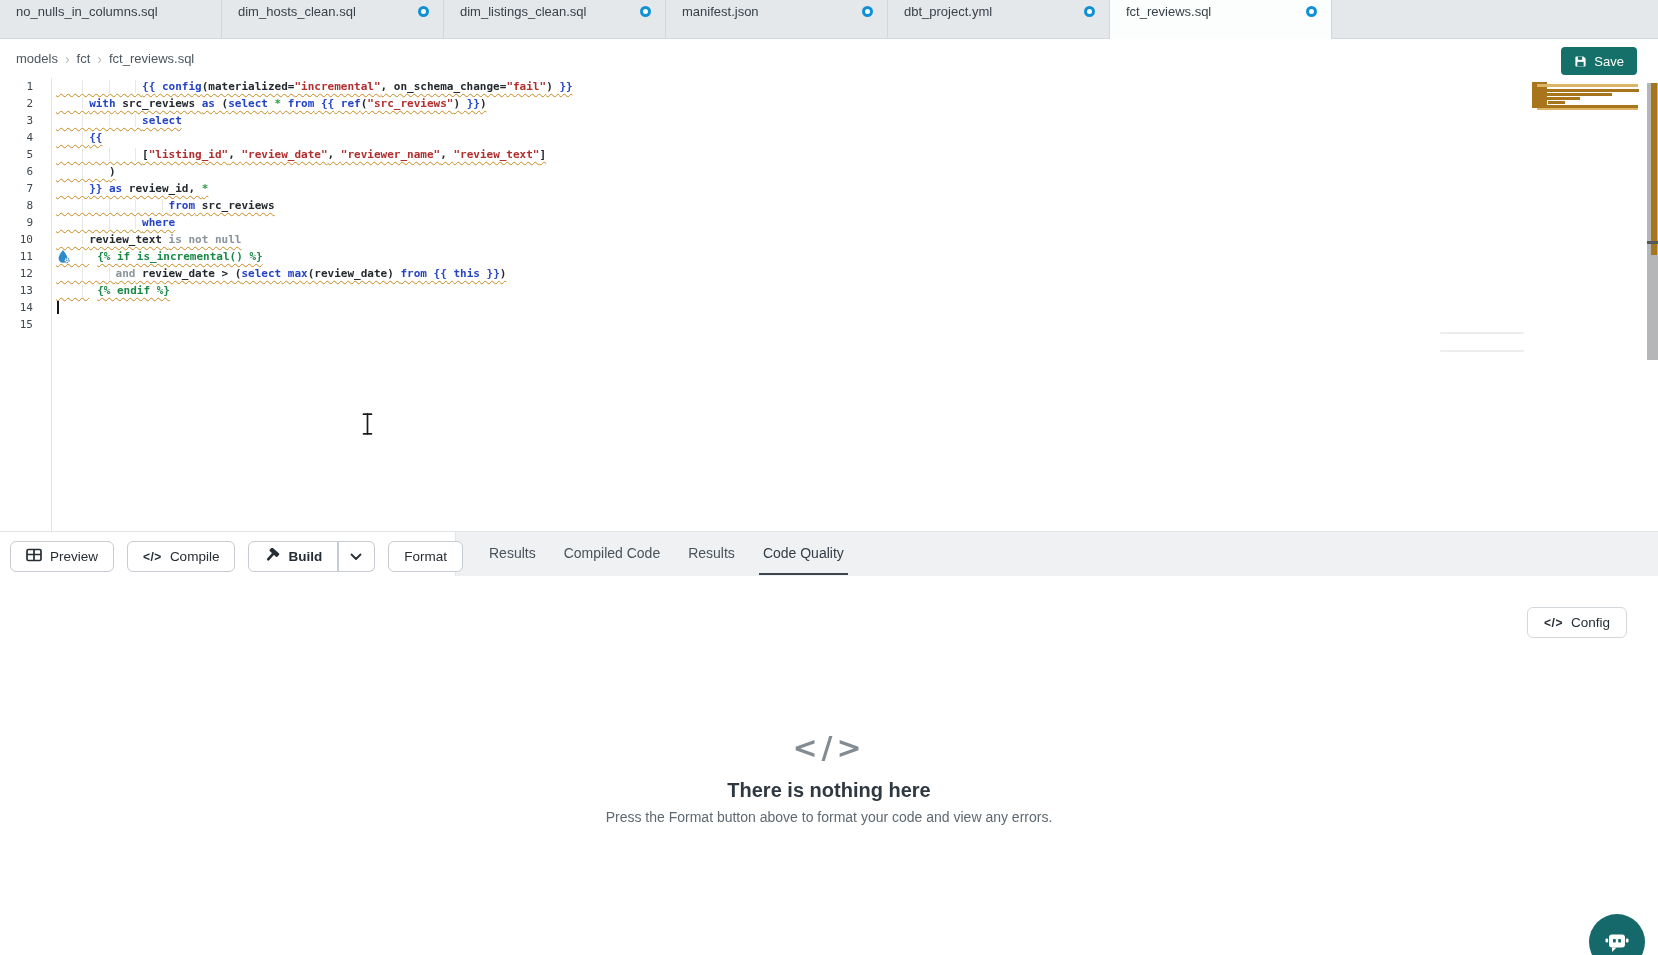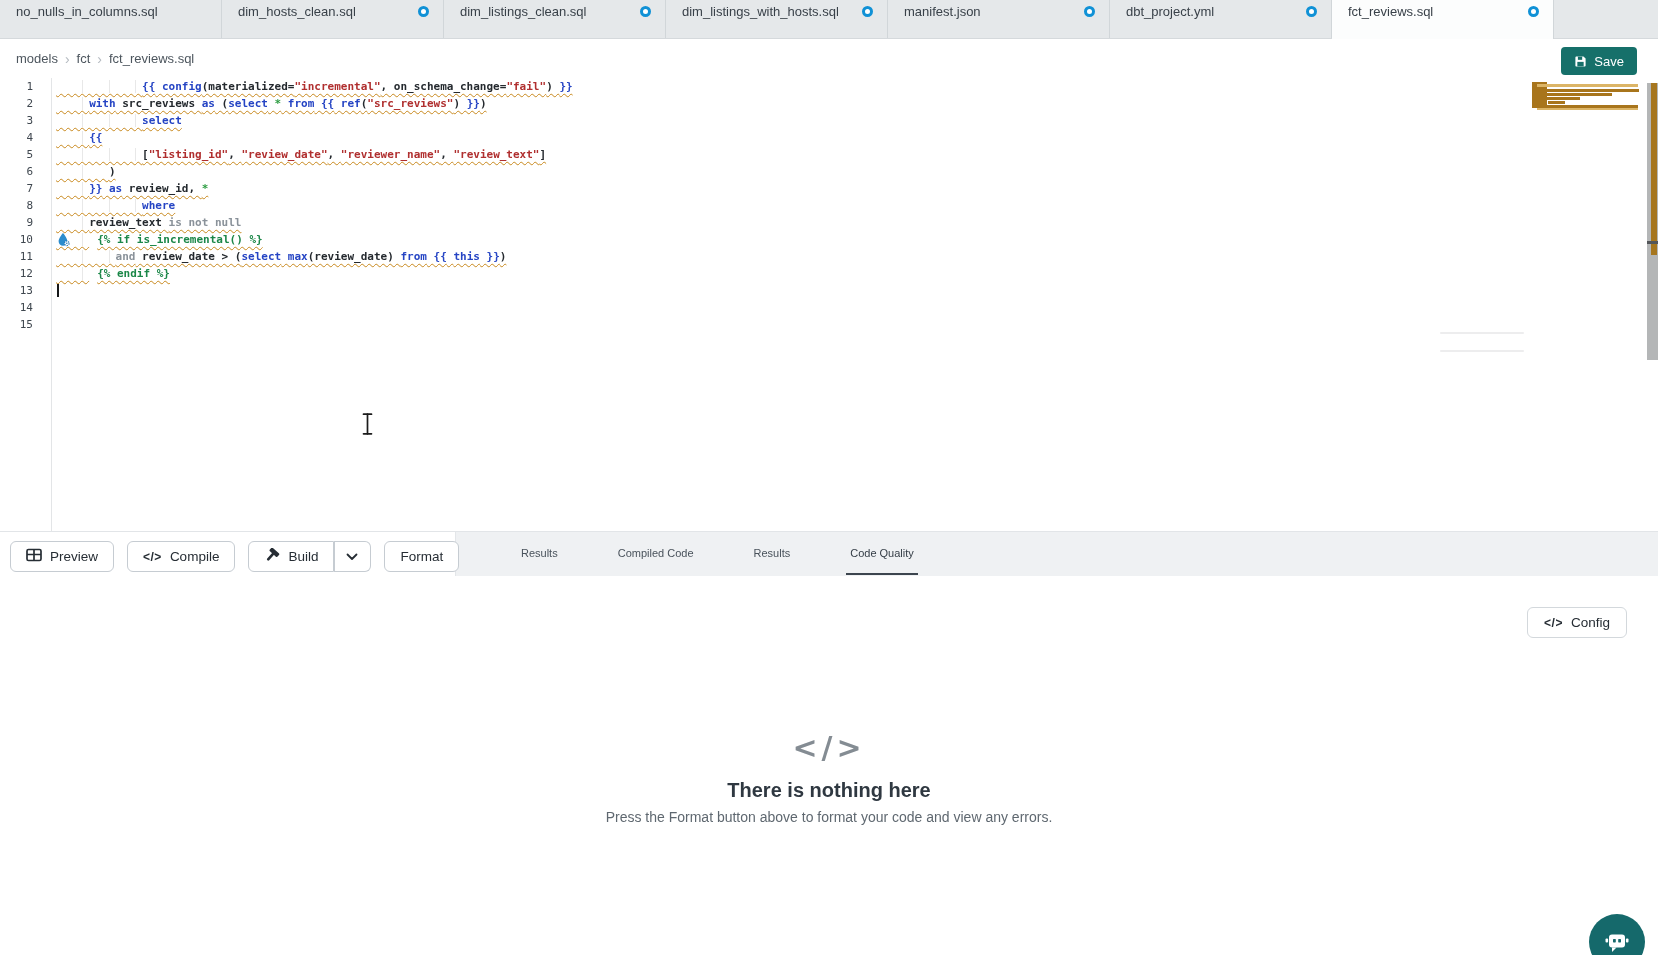--- a/index.html
+++ b/index.html
@@ -55,27 +55,27 @@
 
   .ibeam { position:absolute; left:360px; top:412px; z-index:5; }
 
   
   .paneltop { position:absolute; top:531px; left:0; right:0; height:45px; border-top:1px solid #e2e5e8; background:#fff; }
   .tabstrip { position:absolute; left:455px; right:0; top:532px; height:44px; background:#eff1f3; border-left:1px solid #e3e6e9; }
   .toolbtns { position:absolute; left:10px; top:541px; display:flex; gap:13px; }
   .tbtn { height:31px; padding:0 15px; border:1px solid #c6ccd2; border-radius:6px; background:#fff;
           font-size:13.5px; font-family:inherit; color:#262d34; display:flex; align-items:center; gap:8px; cursor:pointer;justify-content:center; }
   .btngroup { display:flex; }
-  .btngroup .tbtn.main { border-radius:6px 0 0 6px; }
+  .btngroup .tbtn.main { border-radius:6px 0 0 6px;font-weight:bold; }
   .btngroup .tbtn.chev { border-radius:0 6px 6px 0; border-left:none; padding:0 12px; position:relative; }
   .btngroup .tbtn.chev::before { content:""; position:absolute; left:0; top:0; bottom:0; width:1px; background:#c6ccd2; }
   .codeglyph { font-weight:700; font-size:12px; letter-spacing:0.5px; color:#262d34; }
 
   .ptabs { position:absolute; left:489px; top:532px; height:44px; display:flex; gap:28px; }
-  .ptab { position:relative; line-height:42px; font-size:11px; color:#49525b; cursor:pointer; white-space:nowrap;margin-left:32px; }
+  .ptab { position:relative; line-height:42px; font-size:14px; color:#49525b; cursor:pointer; white-space:nowrap; }
   .ptab.active { color:#343d46; }
   .ptab.active::after { content:""; position:absolute; left:-4px; right:-4px; bottom:1px; height:2.5px; background:#3c454e; }
 
   
   .configbtn { position:absolute; right:31px; top:607px; height:31px; padding:0 16px; border:1px solid #d3d8dc;
                border-radius:6px; background:#fff; font-size:13.5px; font-family:inherit; color:#262d34;
                display:flex; align-items:center; gap:8px; cursor:pointer; }
   .empty { position:absolute; left:0; right:0; top:730px; text-align:center; }
   .empty-icon { font-family:"DejaVu Sans", sans-serif; font-weight:700; font-size:30px; letter-spacing:4px; color:#848c93; }
   .empty-title { margin-top:14px; font-size:20px; font-weight:700; color:#2f3841; }
@@ -92,24 +92,20 @@
   <div class="tabbar" id="tabbar">
       <div class="ftab">
         <span class="flabel">no_nulls_in_columns.sql</span>
       </div>
       <div class="ftab">
         <span class="flabel">dim_hosts_clean.sql</span>
         <span class="dirty-dot"></span>
       </div>
       <div class="ftab">
         <span class="flabel">dim_listings_clean.sql</span>
-        <span class="dirty-dot"></span>
-      </div>
-      <div class="ftab">
-        <span class="flabel">dim_listings_with_hosts.sql</span>
         <span class="dirty-dot"></span>
       </div>
       <div class="ftab">
         <span class="flabel">manifest.json</span>
         <span class="dirty-dot"></span>
       </div>
       <div class="ftab">
         <span class="flabel">dbt_project.yml</span>
         <span class="dirty-dot"></span>
       </div>
@@ -159,20 +155,21 @@
         <div class="gnum">15</div>
       </div>
     <div class="codearea" id="codearea">
         <div class="line sq"><span class="lt"><span class="tok-w">             </span><span class="tok-k">{{</span><span class="tok-d"> </span><span class="tok-k">config</span><span class="tok-d">(materialized=</span><span class="tok-s">"incremental"</span><span class="tok-d">, on_schema_change=</span><span class="tok-s">"fail"</span><span class="tok-d">) </span><span class="tok-k">}}</span></span></div>
         <div class="line sq"><span class="lt"><span class="tok-w">     </span><span class="tok-k">with</span><span class="tok-d"> src_reviews </span><span class="tok-k">as</span><span class="tok-d"> (</span><span class="tok-k">select</span><span class="tok-d"> </span><span class="tok-o">*</span><span class="tok-d"> </span><span class="tok-k">from</span><span class="tok-d"> </span><span class="tok-k">{{</span><span class="tok-d"> </span><span class="tok-k">ref</span><span class="tok-d">(</span><span class="tok-s">"src_reviews"</span><span class="tok-d">) </span><span class="tok-k">}}</span><span class="tok-d">)</span></span></div>
         <div class="line sq"><span class="lt"><span class="tok-w">             </span><span class="tok-k">select</span></span></div>
         <div class="line sq"><span class="lt"><span class="tok-w">     </span><span class="tok-k">{{</span></span></div>
         <div class="line sq"><span class="lt"><span class="tok-w">             </span><span class="tok-d">[</span><span class="tok-s">"listing_id"</span><span class="tok-d">, </span><span class="tok-s">"review_date"</span><span class="tok-d">, </span><span class="tok-s">"reviewer_name"</span><span class="tok-d">, </span><span class="tok-s">"review_text"</span><span class="tok-d">]</span></span></div>
         <div class="line sq"><span class="lt"><span class="tok-w">        </span><span class="tok-d">)</span></span></div>
         <div class="line sq"><span class="lt"><span class="tok-w">     </span><span class="tok-k">}}</span><span class="tok-d"> </span><span class="tok-k">as</span><span class="tok-d"> review_id, </span><span class="tok-o">*</span></span></div>
+        <div class="line sq"><span class="lt"><span class="tok-w">                 </span><span class="tok-k">from</span><span class="tok-d"> src_reviews</span></span></div>
         <div class="line sq"><span class="lt"><span class="tok-w">             </span><span class="tok-k">where</span></span></div>
         <div class="line sq"><span class="lt"><span class="tok-w">     </span><span class="tok-d">review_text </span><span class="tok-g">is not null</span></span></div>
         <div class="line sq"><span class="lt"><span class="tok-w">     </span><span class="tok-j">{% if is_incremental() %}</span></span><span class="lmark"><svg width="15" height="15" viewBox="0 0 15 15">
               <path d="M7 1C7 1 2.6 6.3 2.6 9.3a4.4 4.4 0 0 0 8.8 0C11.4 6.3 7 1 7 1z" fill="#2b8ccd"></path>
               <circle cx="10.8" cy="11.3" r="2.3" fill="#fff" stroke="#2779b8" stroke-width="1.2" stroke-dasharray="1.3 0.9"></circle>
               <circle cx="10.8" cy="11.3" r="0.8" fill="#2779b8"></circle>
             </svg></span></div>
         <div class="line sq"><span class="lt"><span class="tok-w">         </span><span class="tok-g">and</span><span class="tok-d"> review_date &gt; (</span><span class="tok-k">select</span><span class="tok-d"> </span><span class="tok-k">max</span><span class="tok-d">(review_date) </span><span class="tok-k">from</span><span class="tok-d"> </span><span class="tok-k">{{</span><span class="tok-d"> </span><span class="tok-k">this</span><span class="tok-d"> </span><span class="tok-k">}}</span><span class="tok-d">)</span></span></div>
         <div class="line sq"><span class="lt"><span class="tok-w">     </span><span class="tok-j">{% endif %}</span></span></div>
         <div class="line"><span class="lt"></span><span class="caret"></span></div>

